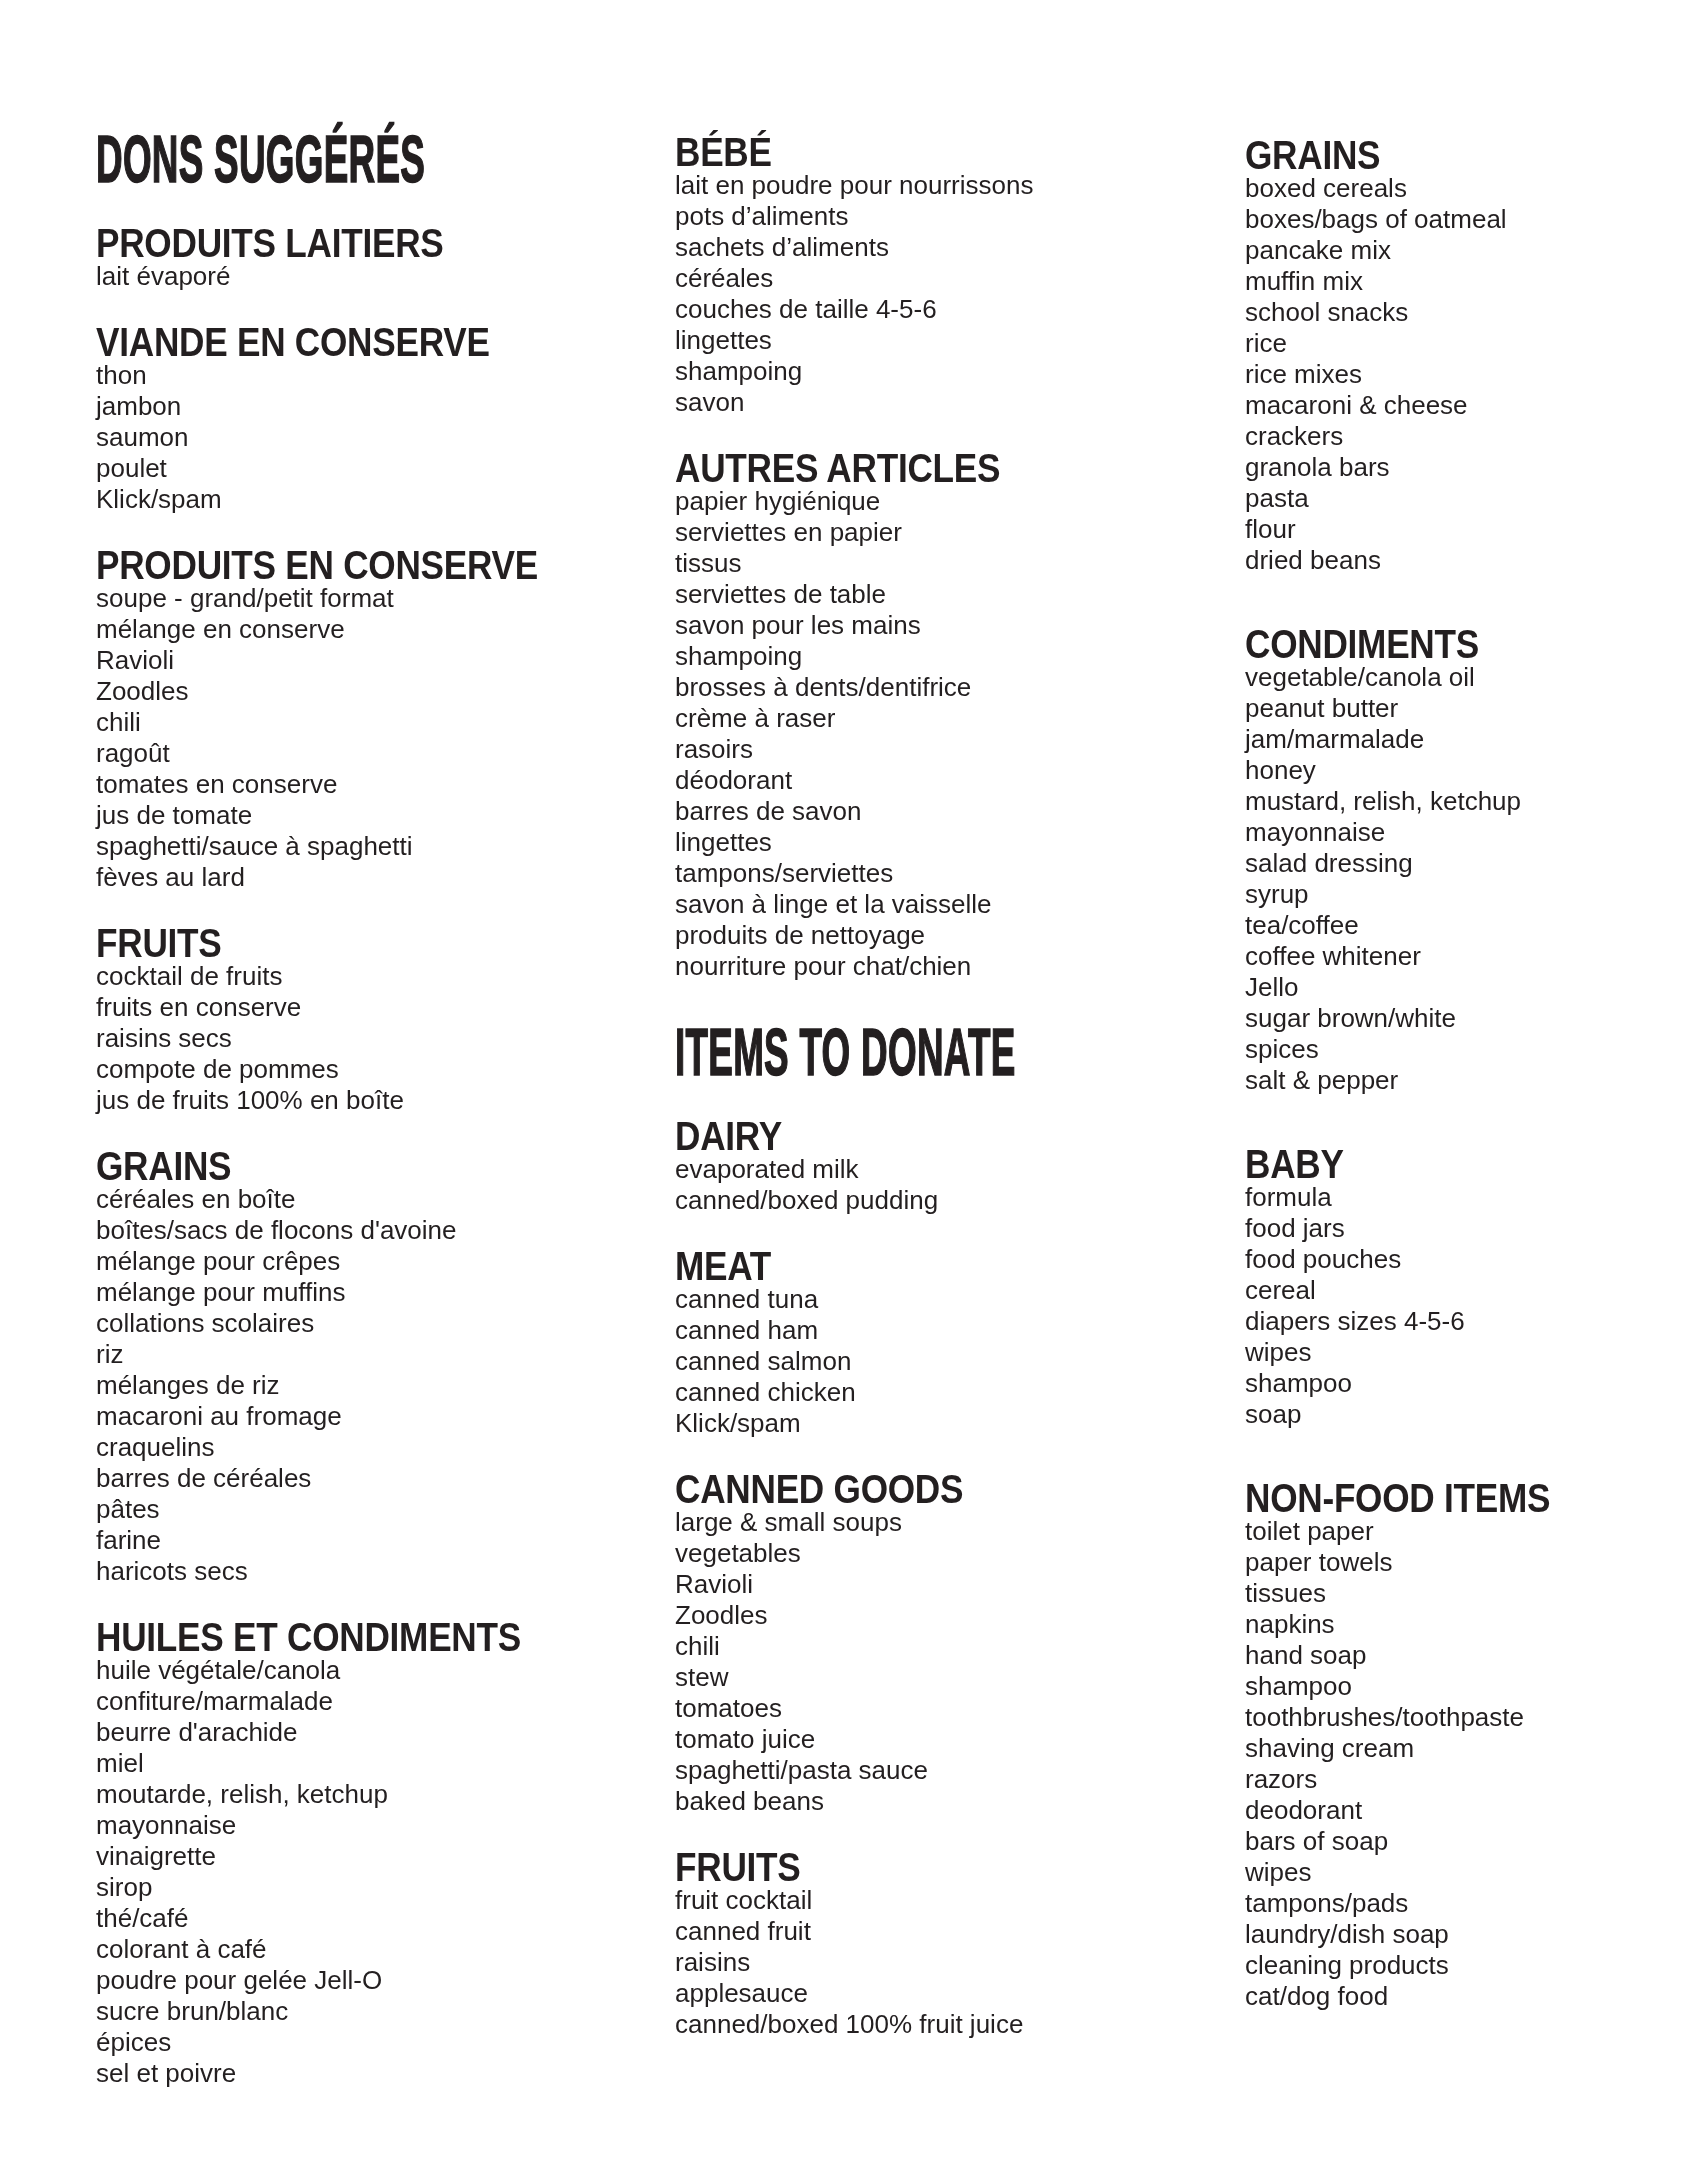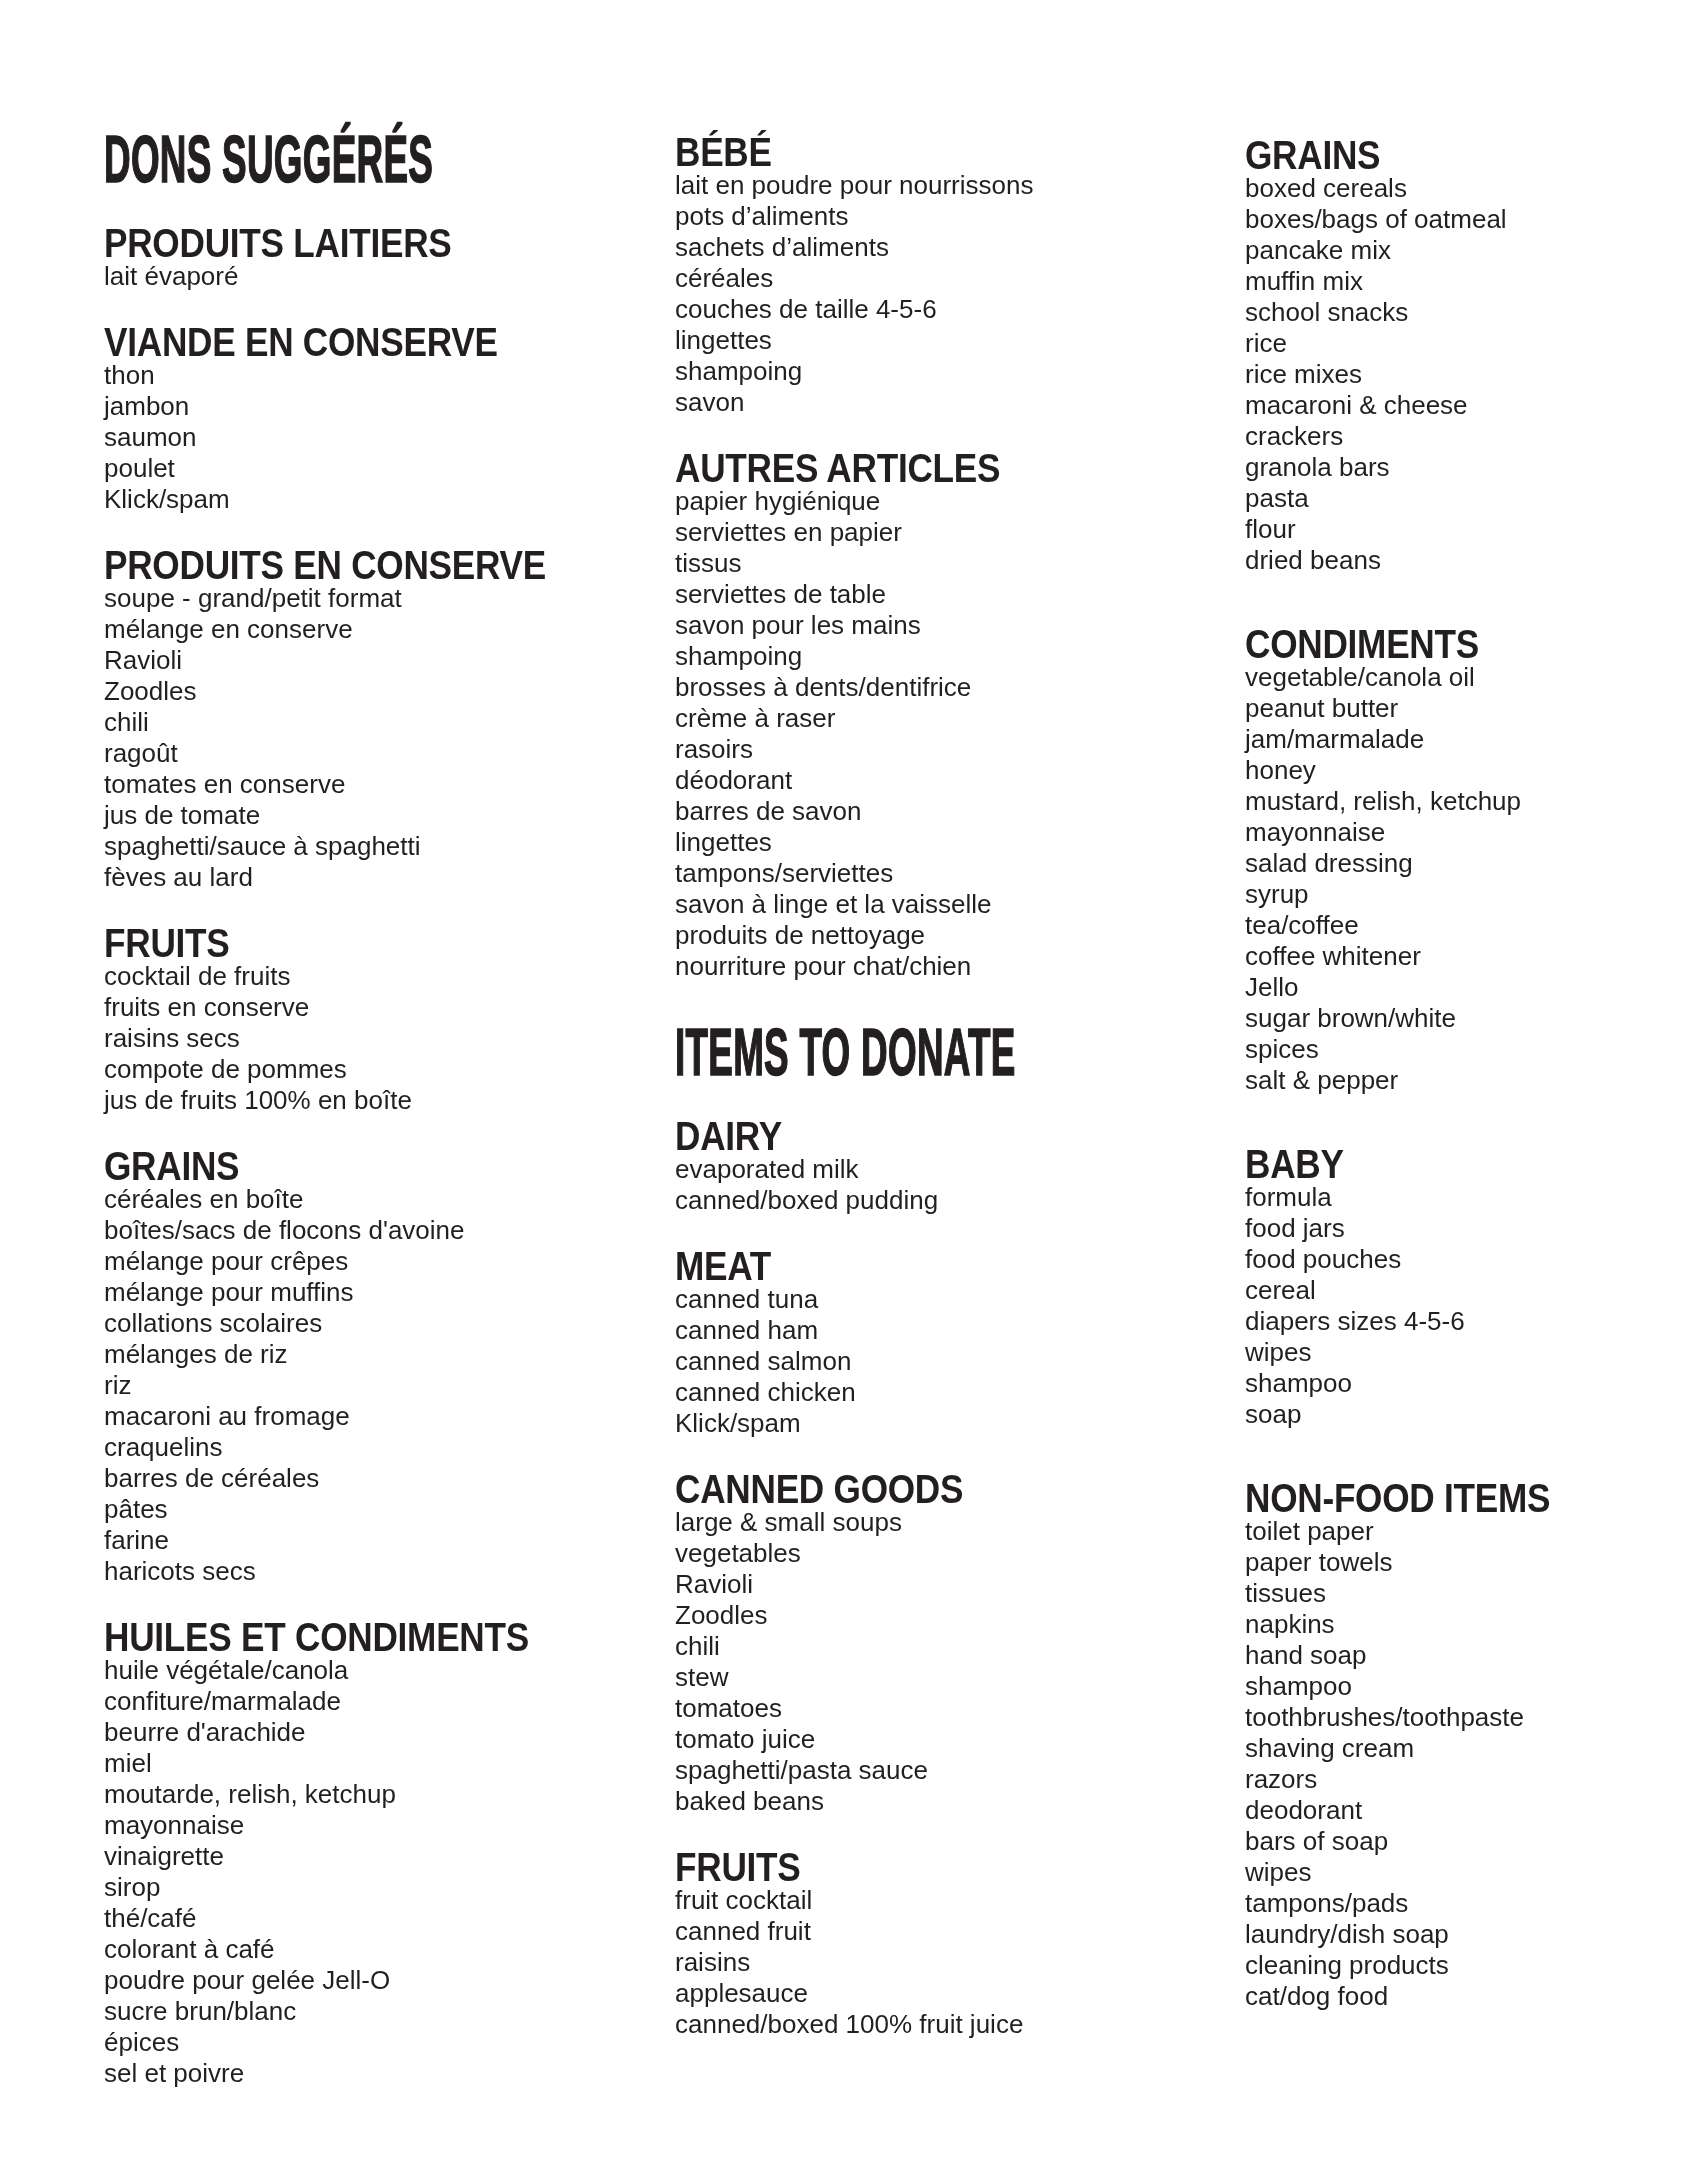--- a/index.html
+++ b/index.html
@@ -6,21 +6,21 @@
   .page{
     position:relative;
     width:1683px;height:2178px;
     background:#ffffff;
     color:#231f20;
     font-family:"Liberation Sans", sans-serif;
     overflow:hidden;
     margin:0 auto;
   }
   .col{position:absolute;width:554px}
-  .col-1{left:104px;top:125px}
+  .col-1{left:96px;top:125px}
   .col-2{left:675px;top:134px}
   .col-3{left:1245px;top:137px}
 
   .page-title{
     font-weight:bold;
     font-size:67px;
     line-height:68px;
     white-space:nowrap;
   }
   .page-title .squeeze-title{
@@ -104,22 +104,22 @@
         </ul>
       </section>
       <section class="section">
         <h2 class="section-heading"><span class="squeeze">GRAINS</span></h2>
         <ul class="items">
           <li>céréales en boîte</li>
           <li>boîtes/sacs de flocons d'avoine</li>
           <li>mélange pour crêpes</li>
           <li>mélange pour muffins</li>
           <li>collations scolaires</li>
+          <li>riz</li>
           <li>mélanges de riz</li>
-          <li>riz</li>
           <li>macaroni au fromage</li>
           <li>craquelins</li>
           <li>barres de céréales</li>
           <li>pâtes</li>
           <li>farine</li>
           <li>haricots secs</li>
         </ul>
       </section>
       <section class="section">
         <h2 class="section-heading"><span class="squeeze">HUILES ET CONDIMENTS</span></h2>

